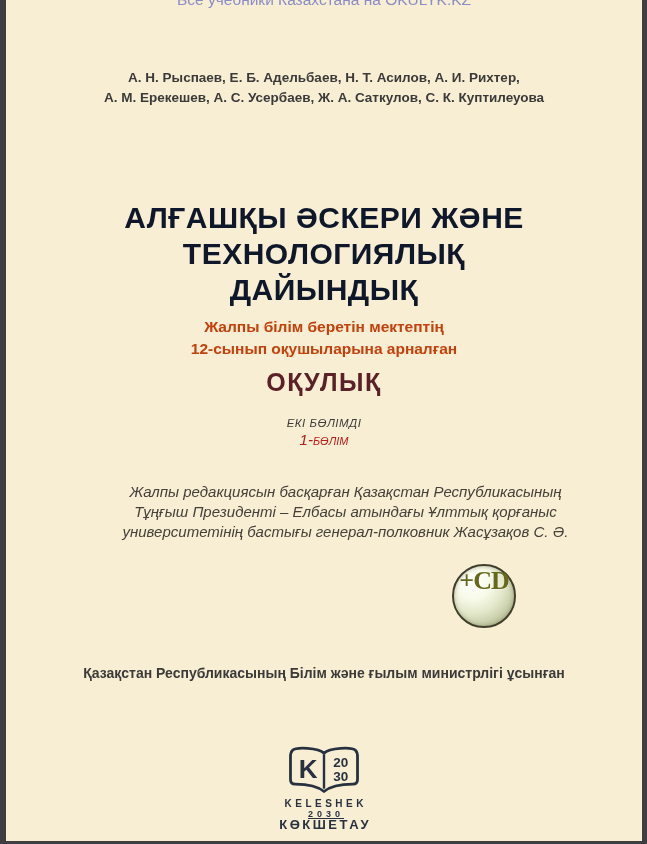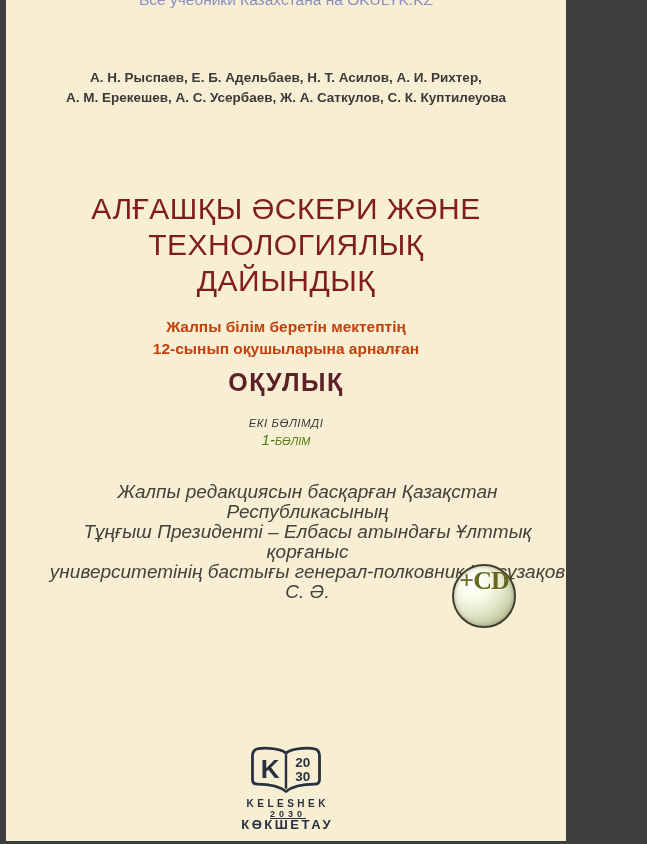--- a/index.html
+++ b/index.html
@@ -6,21 +6,21 @@
   html,body { width:647px; height:844px; }
   body {
     background:#3e3e40;
     position:relative;
     overflow:hidden;
     font-family:"Liberation Sans", sans-serif;
   }
   .page {
     position:absolute;
     left:6px; top:0;
-    width:560px; height:841px;
+    width:636px; height:841px;
     background:#f8eed3;
   }
   .centered {
     position:absolute;
     left:0; right:0;
     text-align:center;
   }
   .top-link {
     top:-9px;
     font-size:15.5px;
@@ -29,26 +29,26 @@
     display:block;
   }
   .authors {
     top:68px;
     font-size:13.5px;
     font-weight:bold;
     line-height:20px;
     color:#3b3a39;
   }
   .book-title {
-    top:191px;
+    top:200px;
     font-size:30px;
-    font-weight:normal;
+    font-weight:bold;
     line-height:36px;
     letter-spacing:0.5px;
-    color:#7f1d1d;
+    color:#0f172a;
   }
   .subtitle {
     top:316px;
     font-size:15.5px;
     font-weight:bold;
     line-height:22px;
     color:#c2410c;
   }
   .book-type {
     top:368px;
@@ -62,25 +62,25 @@
     font-size:11.5px;
     font-style:italic;
     letter-spacing:0.5px;
     color:#3b3a39;
   }
   .part-number {
     top:431px;
     font-size:15px;
     font-style:italic;
     font-variant:small-caps;
-    color:#4d7c0f;
+    color:#b91c1c;
   }
   .editor-note {
     top:482px;
-    font-size:19px;
+    font-size:15px;
     font-style:italic;
     line-height:20px;
     color:#454039;
     padding-left:43px;
   }
   .cd-badge {
     position:absolute;
     left:446px; top:564px;
     width:64px; height:64px;
     border-radius:50%;
@@ -150,20 +150,21 @@
   <div class="centered editor-note">
     <div>Жалпы редакциясын басқарған Қазақстан Республикасының</div>
     <div>Тұңғыш Президенті – Елбасы атындағы Ұлттық қорғаныс</div>
     <div>университетінің бастығы генерал-полковник Жасұзақов С. Ә.</div>
   </div>
 
   <div class="cd-badge">
     <span>+CD</span>
   </div>
 
+  <div class="centered ministry">Қазақстан Республикасының Білім және ғылым министрлігі ұсынған</div>
 
   <svg class="logo-book" viewBox="0 0 84 58">
     <path d="M42,10 C36,4 12,3 8,7 C6,9 6,11 6,14 L6,38 C6,41 8,43 11,43 C25,43 35,45 42,51 C49,45 59,43 73,43 C76,43 78,41 78,38 L78,14 C78,11 78,9 76,7 C72,3 48,4 42,10 Z" fill="none" stroke="#27313f" stroke-width="3" stroke-linejoin="round"></path>
     <line x1="42" y1="11" x2="42" y2="48" stroke="#27313f" stroke-width="2.6"></line>
     <text x="25" y="37" text-anchor="middle" font-size="28" font-weight="bold" font-family="Liberation Sans, sans-serif" fill="#27313f">K</text>
     <text x="60" y="25" text-anchor="middle" font-size="14.5" font-weight="bold" font-family="Liberation Sans, sans-serif" fill="#27313f">20</text>
     <text x="60" y="39.5" text-anchor="middle" font-size="14.5" font-weight="bold" font-family="Liberation Sans, sans-serif" fill="#27313f">30</text>
   </svg>
 
   <div class="centered logo-line logo-keleshek">KELESHEK</div>

